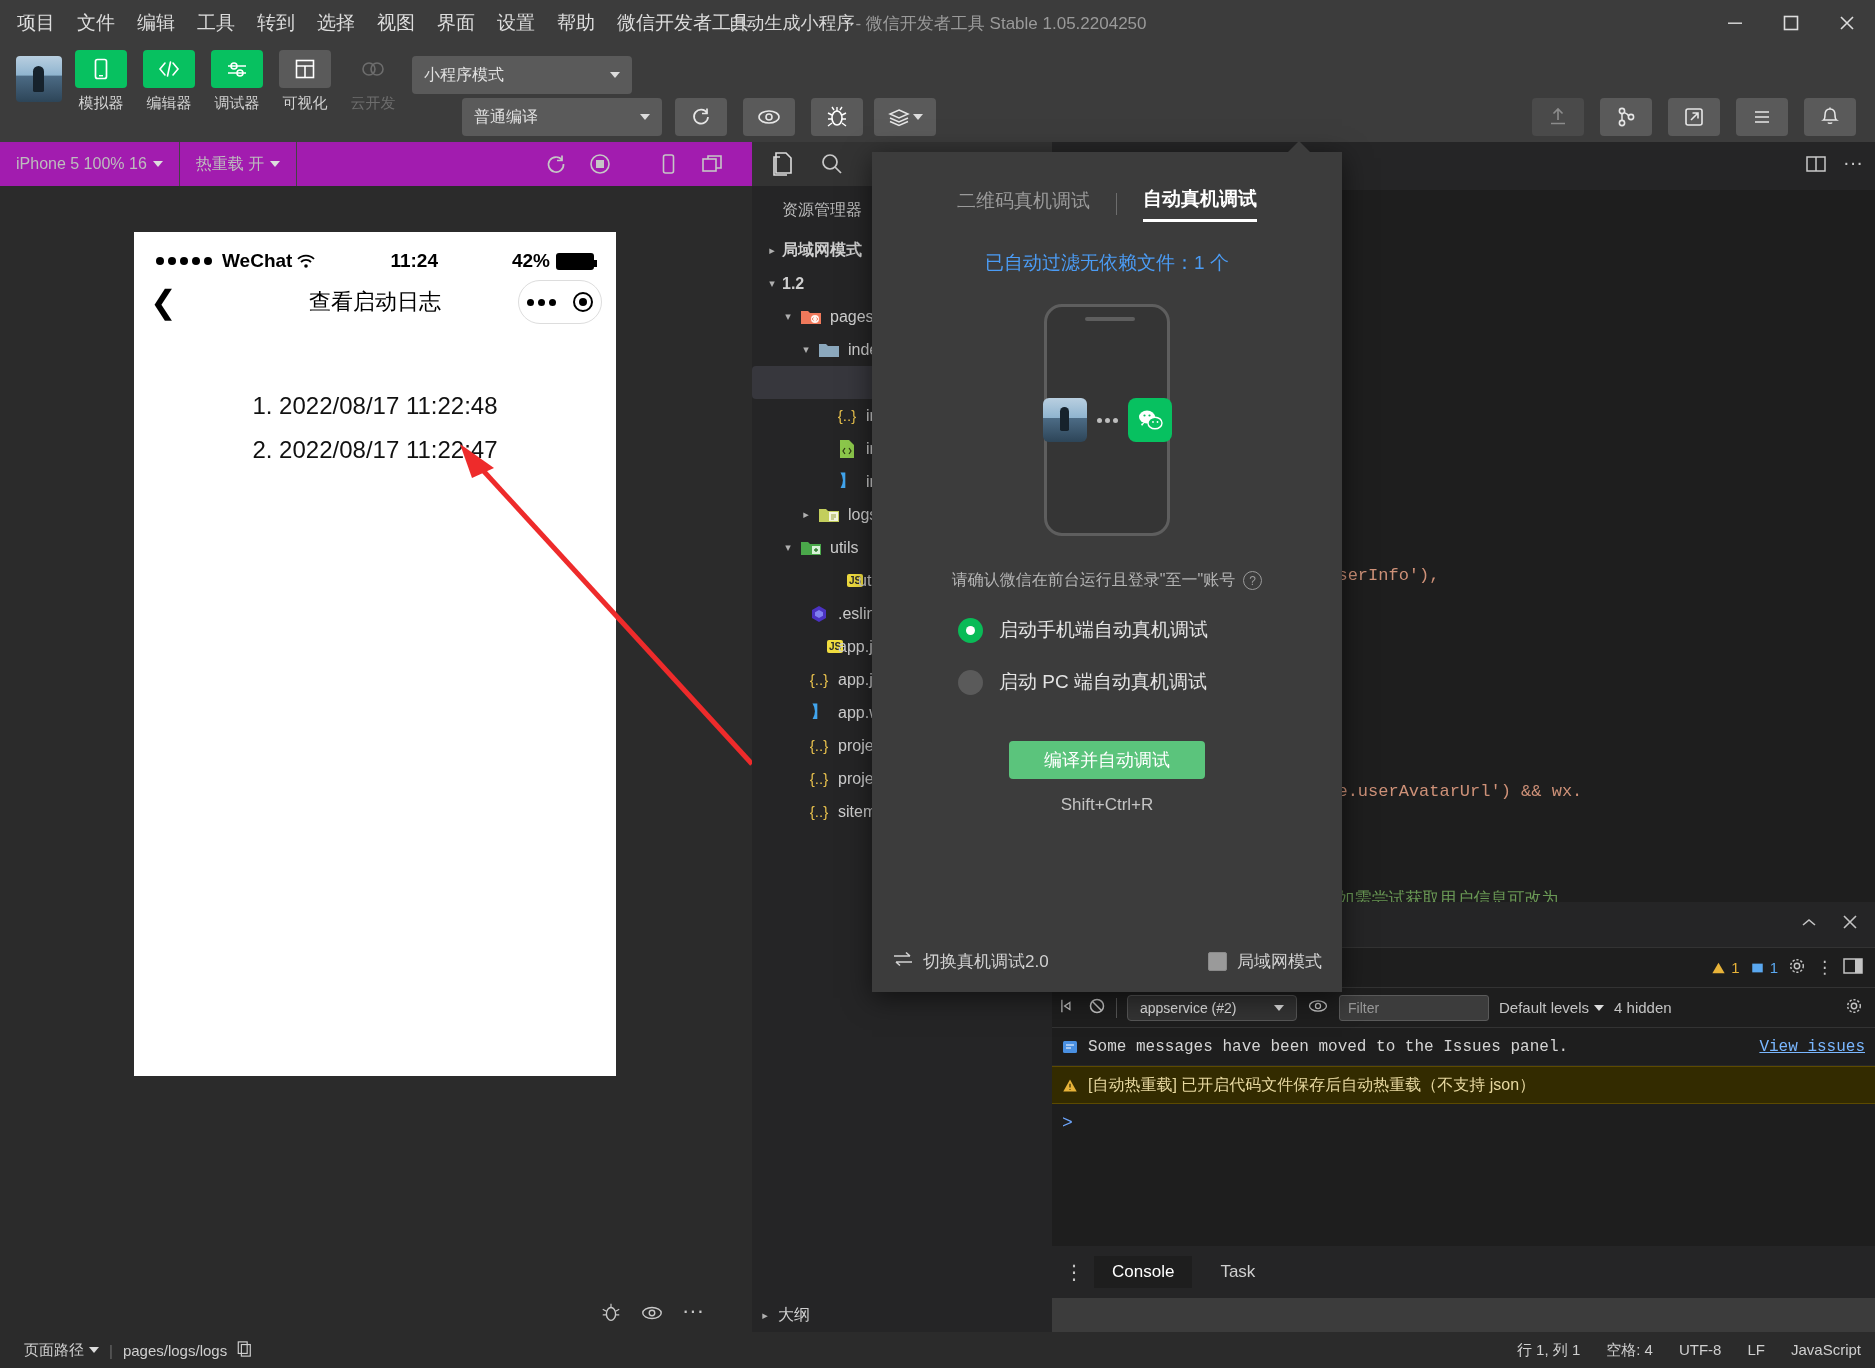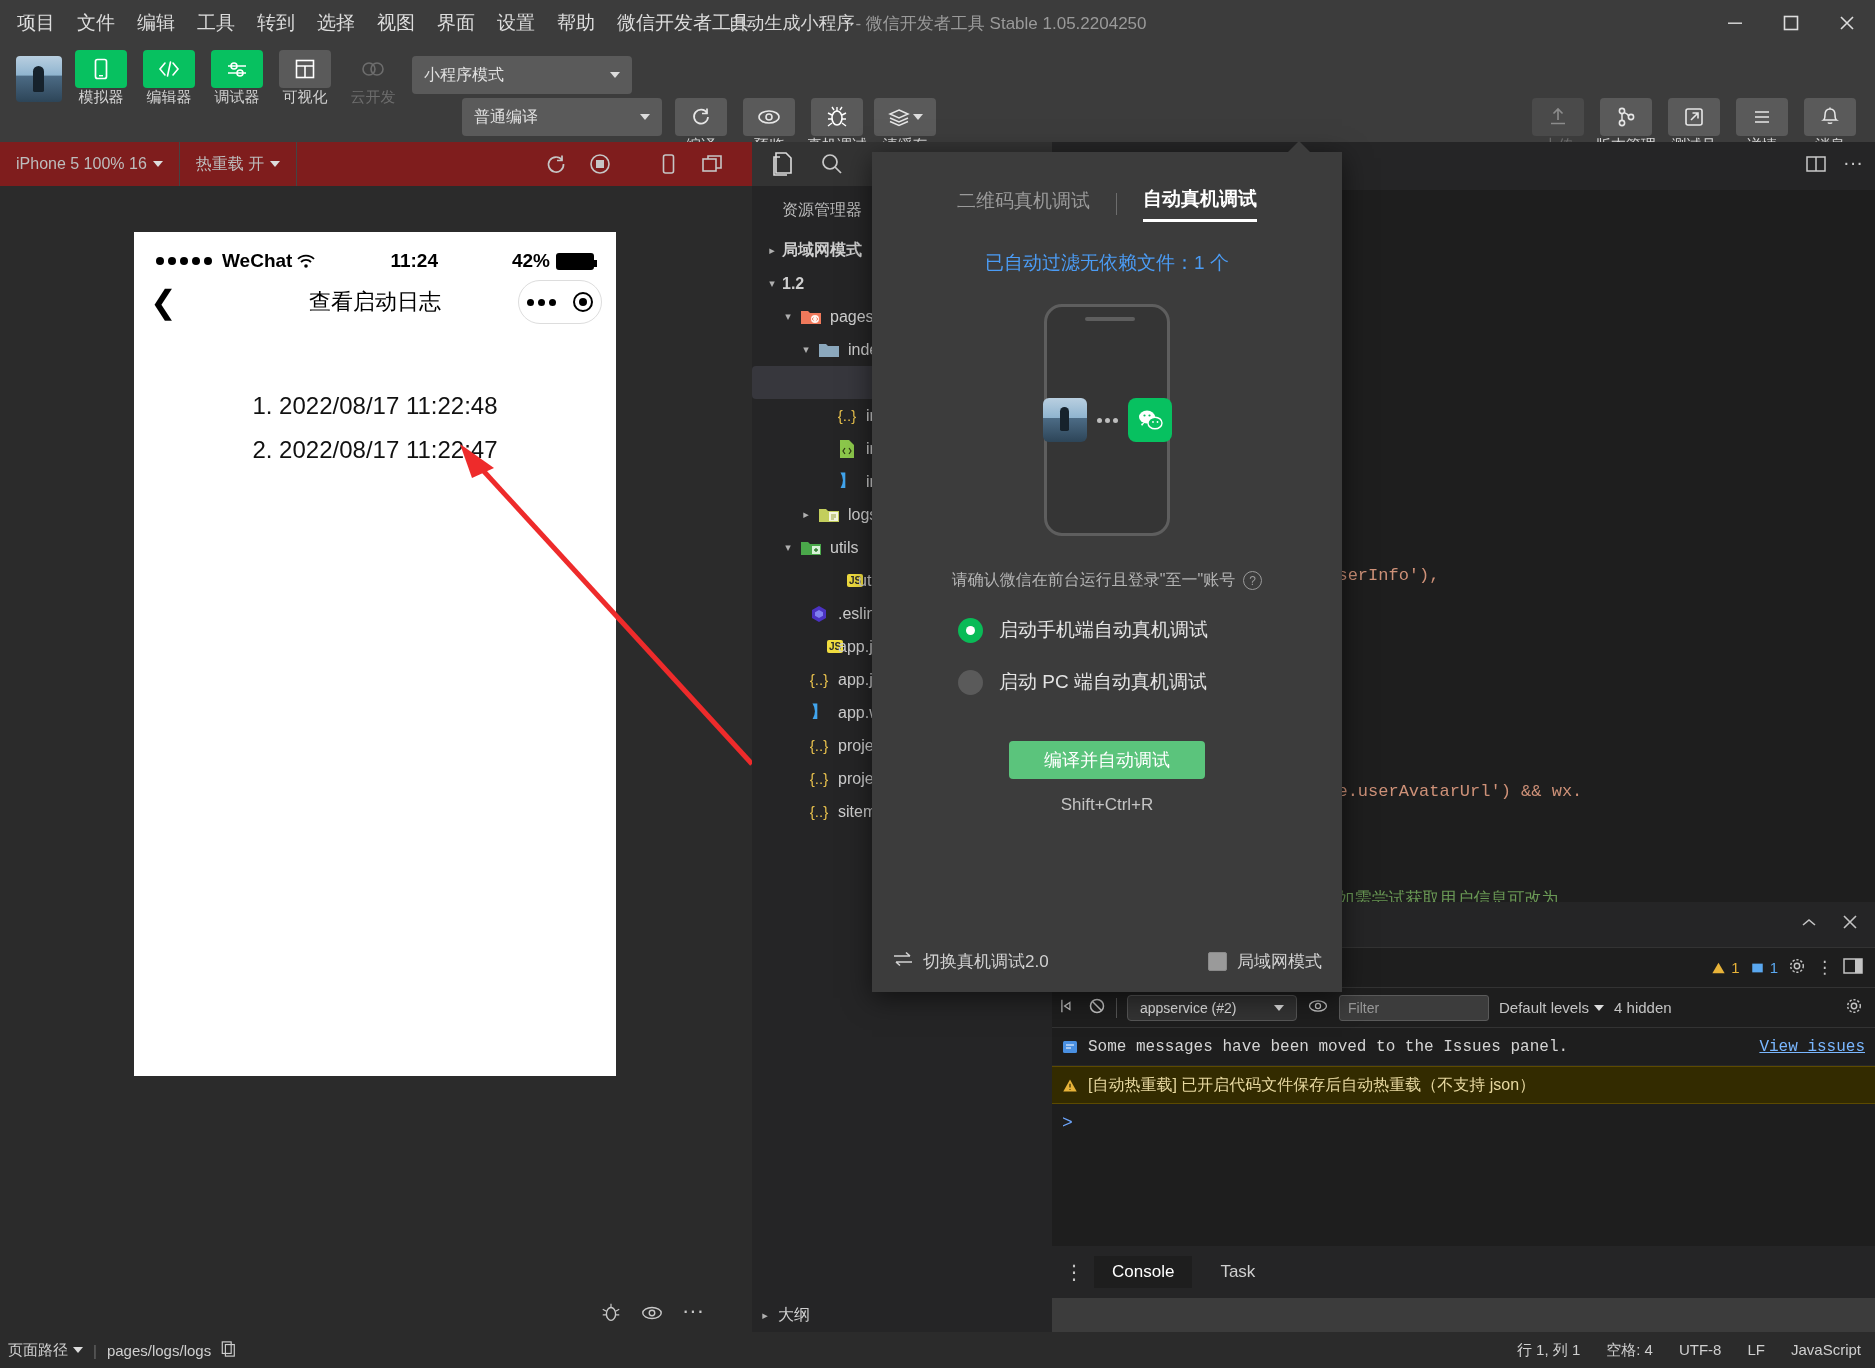--- a/index.html
+++ b/index.html
@@ -25,31 +25,31 @@
   .avatar{ width:46px; height:46px; border-radius:4px; margin-top:6px; overflow:hidden;
     background:linear-gradient(180deg,#b9cfe0 0%,#8fb4cf 42%,#4c6b85 43%,#2d4558 100%); position:relative; }
   .avatar:after{ content:""; position:absolute; left:17px; top:10px; width:11px; height:26px;
     border-radius:6px 6px 2px 2px; background:#16222c; }
   .tb-btn{ display:flex; flex-direction:column; align-items:center; width:58px; }
   .tb-ico{ width:52px; height:38px; border-radius:4px; display:flex; align-items:center;
     justify-content:center; color:#fff; }
   .tb-ico.green{ background:#07c160; }
   .tb-ico.grey{ background:#5a5a5a; }
   .tb-ico.dim{ background:transparent; color:#6d6d6d; }
-  .tb-lab{ font-size:15px; color:#d4d4d4; white-space:nowrap; }
+  .tb-lab{ font-size:15px; color:#d4d4d4; margin-top:6px; white-space:nowrap; }
   .tb-lab.dim{ color:#6d6d6d; }
   .sel{ height:38px; min-width:200px; background:#5a5a5a; border-radius:4px; color:#e0e0e0;
     font-size:16px; display:flex; align-items:center; padding:0 12px; justify-content:space-between; }
   .caret{ width:0;height:0;border-left:5px solid transparent;border-right:5px solid transparent;
     border-top:6px solid #ddd; }
   .tb-mid{ position:absolute; left:462px; top:58px; display:flex; align-items:flex-start; gap:10px; }
   .tb-right{ position:absolute; right:16px; top:58px; display:flex; align-items:flex-start; gap:10px; }
 
   
-  .sim-bar{ position:absolute; left:0; top:142px; width:752px; height:44px; background:#7f1d1d; display:flex; align-items:center; }
+  .sim-bar{ position:absolute; left:0; top:142px; width:752px; height:44px; background:#a21caf; display:flex; align-items:center; }
   .sim-seg{ height:44px; display:flex; align-items:center; padding:0 16px; font-size:16px;
     color:#bdbdbd; border-right:1px solid #444; gap:6px; }
   .sim-spacer{ flex:1; }
   .sim-ico{ width:44px; height:44px; display:flex; align-items:center; justify-content:center; color:#c6c6c6; }
   .sim-body{ position:absolute; left:0; top:186px; width:752px; height:1150px; background:#2b2b2b; }
 
   .phone{ position:absolute; left:134px; top:46px; width:482px; height:844px; background:#fff; color:#000; }
   .ph-status{ height:40px; display:flex; align-items:flex-end; justify-content:space-between;
     padding:0 22px; font-size:19px;font-weight:bold; }
   .ph-dots{ display:flex; align-items:center; gap:4px; }
@@ -118,21 +118,21 @@
 
   
   .outline{ position:absolute; left:752px; top:1298px; width:300px; height:34px; background:#252526;
     display:flex; align-items:center; font-size:16px; color:#cfcfcf; }
   .prob{ position:absolute; left:752px; top:1332px; width:300px; height:36px; background:#2b2b2b;
     display:flex; align-items:center; gap:14px; font-size:15px; color:#cfcfcf; padding-left:12px; }
 
   
   .status{ position:absolute; left:0; bottom:0; width:1875px; height:36px; background:#2b2b2b;
     display:flex; align-items:center; font-size:15px; color:#cfcfcf; }
-  .st-l{ display:flex; align-items:center; gap:10px; padding-left:8px; }
+  .st-l{ display:flex; align-items:center; gap:10px; padding-left:24px; }
   .st-r{ margin-left:auto; display:flex; align-items:flex-start; gap:26px; padding-right:14px; }
   .sim-foot{ position:absolute; left:600px; bottom:2px; display:flex; gap:18px; color:#c8c8c8; }
 
   
   .modal{ position:absolute; left:872px; top:152px; width:470px; height:840px;
     background:#3c3c3c; box-shadow:0 6px 26px rgba(0,0,0,.55); }
   .modal:before{ content:""; position:absolute; right:32px; top:-11px; width:0;height:0;
     border-left:11px solid transparent; border-right:11px solid transparent; border-bottom:11px solid #3c3c3c; }
   .m-tabs{ display:flex; align-items:center; justify-content:center; gap:26px; padding-top:34px; }
   .m-tab{ font-size:19px; color:#9a9a9a; padding-bottom:7px; }

